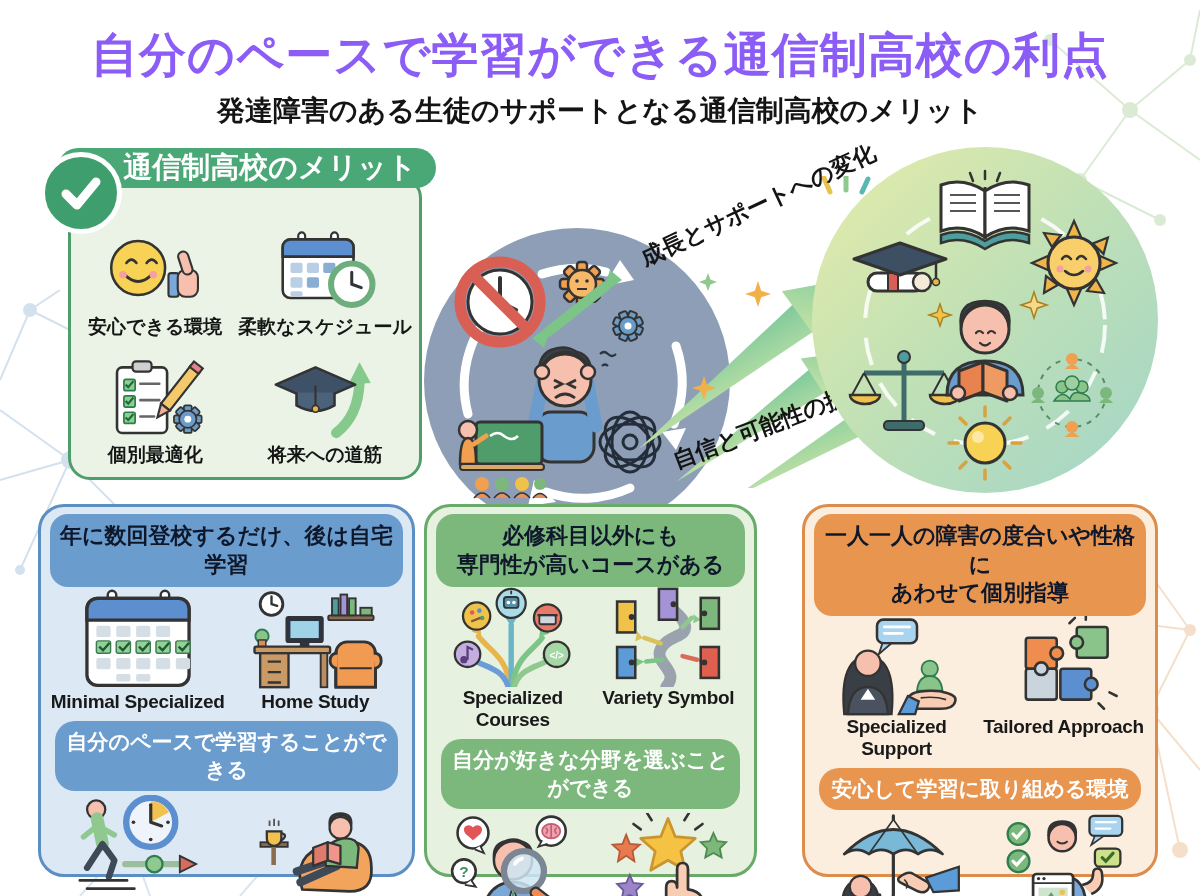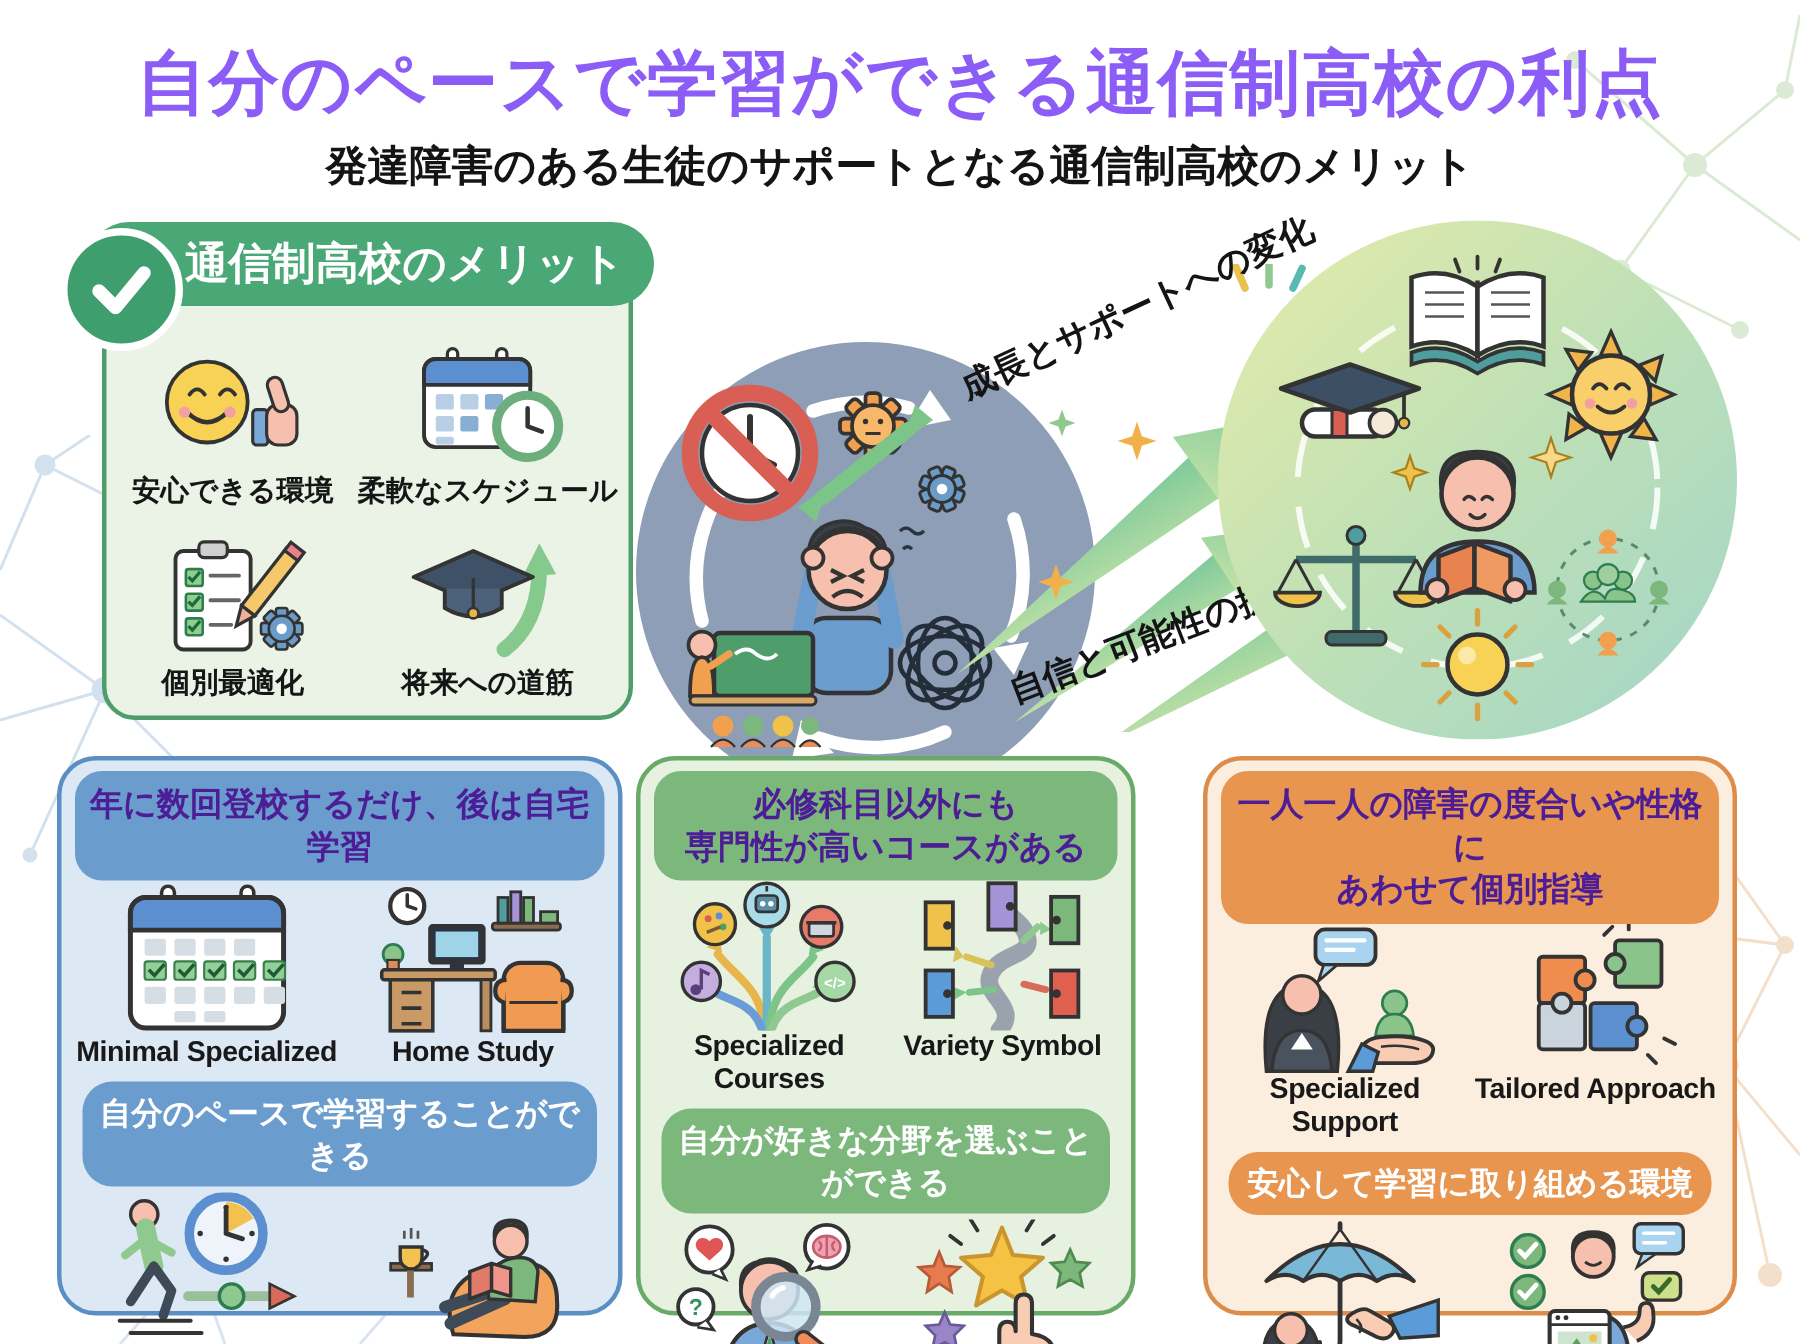--- a/index.html
+++ b/index.html
@@ -7,21 +7,21 @@
          font-family:"Liberation Sans","DejaVu Sans",sans-serif;}
   .deco{position:absolute;pointer-events:none;}
   
   .title{position:absolute;top:24px;left:0;width:100%;text-align:center;
          font-size:47px;font-weight:800;color:#8b5cf6;letter-spacing:1px;}
   .subtitle{position:absolute;top:92px;left:0;width:100%;text-align:center;
          font-size:28px;font-weight:800;color:#141414;}
   
   .merit-body{position:absolute;left:68px;top:176px;width:348px;height:298px;
          background:#eaf3e5;border:3.5px solid #4f9d6b;border-radius:22px;}
-  .merit-header{position:absolute;left:58px;top:148px;width:378px;height:56px;
+  .merit-header{position:absolute;left:58px;top:148px;width:378px;height:40px;
          background:#4aa877;border-radius:28px;color:#fff;font-size:29px;font-weight:800;
          display:flex;align-items:center;justify-content:center;padding-left:46px;box-sizing:border-box;}
   .check-badge{position:absolute;left:40px;top:152px;width:72px;height:72px;border-radius:50%;
          background:#3f9e6e;border:5px solid #fff;display:flex;align-items:center;justify-content:center;}
   .merit-grid{position:absolute;left:72px;top:216px;width:340px;height:256px;
          display:grid;grid-template-columns:1fr 1fr;grid-template-rows:1fr 1fr;}
   .merit-item{display:flex;flex-direction:column;align-items:center;justify-content:flex-end;padding-bottom:4px;}
   .merit-item .lbl{font-size:19px;font-weight:800;color:#161616;margin-top:3px;white-space:nowrap;}
   
   .center-circle{position:absolute;left:424px;top:228px;width:306px;height:306px;}
@@ -29,21 +29,21 @@
   .arrows{position:absolute;left:612px;top:176px;width:390px;height:312px;}
   .arrow-label{position:absolute;font-size:23px;font-weight:800;color:#141414;white-space:nowrap;}
   .arrow-label.top{left:642px;top:244px;transform:rotate(-25deg);transform-origin:left center;}
   .arrow-label.bottom{left:674px;top:446px;transform:rotate(-21deg);transform-origin:left center;}
   
   .panel{position:absolute;top:504px;height:373px;box-sizing:border-box;border-radius:26px;
          display:flex;flex-direction:column;padding:6px 8px;}
   .panel-blue{left:38px;width:377px;background:#dce8f4;border:3.5px solid #5b8fc4;}
   .panel-green{left:424px;width:333px;background:#e6f1e0;border:3.5px solid #69aa69;}
   .panel-orange{left:802px;width:356px;background:#fbeede;border:3.5px solid #dd8c4a;}
-  .panel-header{border-radius:18px;color:#4c1d95;font-weight:800;font-size:22px;line-height:1.3;
+  .panel-header{border-radius:18px;color:#0f172a;font-weight:800;font-size:22px;line-height:1.3;
          text-align:center;padding:8px 4px;margin:1px 1px 0 1px;}
   .panel-header span{display:block;}
   .panel-blue .panel-header,.panel-blue .sub-pill{background:#6b9cce;}
   .panel-green .panel-header,.panel-green .sub-pill{background:#7cb87c;}
   .panel-orange .panel-header,.panel-orange .sub-pill{background:#e8954f;}
   .icon-row{flex:1;display:flex;align-items:center;}
   .icon-cell{flex:1;display:flex;align-items:center;justify-content:center;}
   .caption-row{display:flex;margin-bottom:4px;}
   .caption-row div{flex:1;text-align:center;font-size:19px;font-weight:800;color:#191919;letter-spacing:-0.3px;}
   .sub-pill{border-radius:20px;color:#fff;font-weight:800;font-size:21px;text-align:center;

